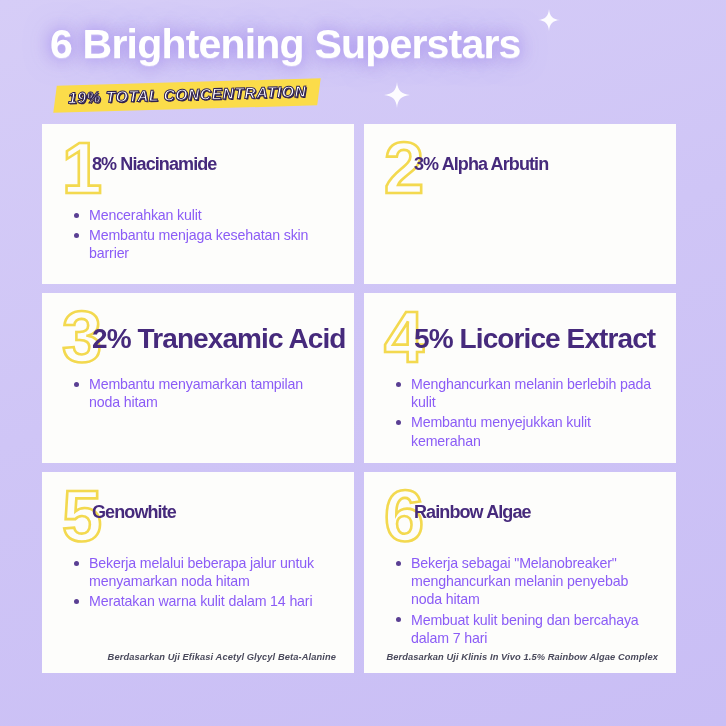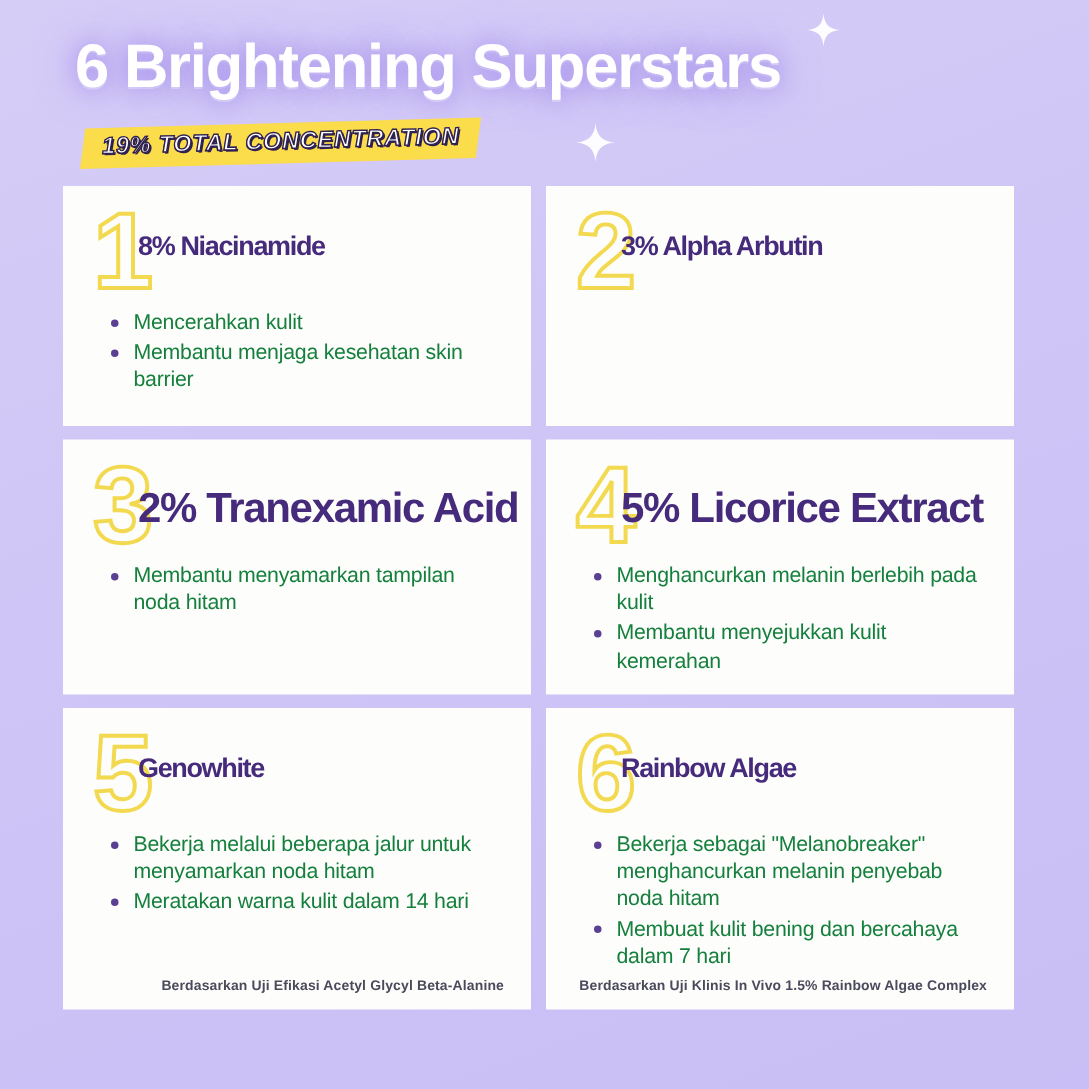--- a/index.html
+++ b/index.html
@@ -129,21 +129,21 @@
   .bullets {
     list-style: none;
     margin: 8px 0 0 14px;
     padding: 0;
   }
   .bullets li {
     position: relative;
     padding-left: 15px;
     font-size: 14.2px;
     line-height: 1.28;
-    color: #15803d;
+    color: #8b5cf6;
     margin-bottom: 2px;
     letter-spacing: -0.15px;
   }
   .bullets li::before {
     content: "";
     position: absolute;
     left: 0;
     top: 6.5px;
     width: 5px;
     height: 5px;
@@ -151,20 +151,21 @@
     background: #5a3f93;
   }
 
   .footnote {
     position: absolute;
     left: 0;
     right: 18px;
     bottom: 11px;
     text-align: right;
     font-size: 9.3px;
+    font-style: italic;
     font-weight: 600;
     color: #4a4a5c;
     letter-spacing: 0.1px;
     white-space: nowrap;
   }
 </style>
 </head>
 <body>
 
 <div class="sparkle" style="left:538px; top:9px;">

